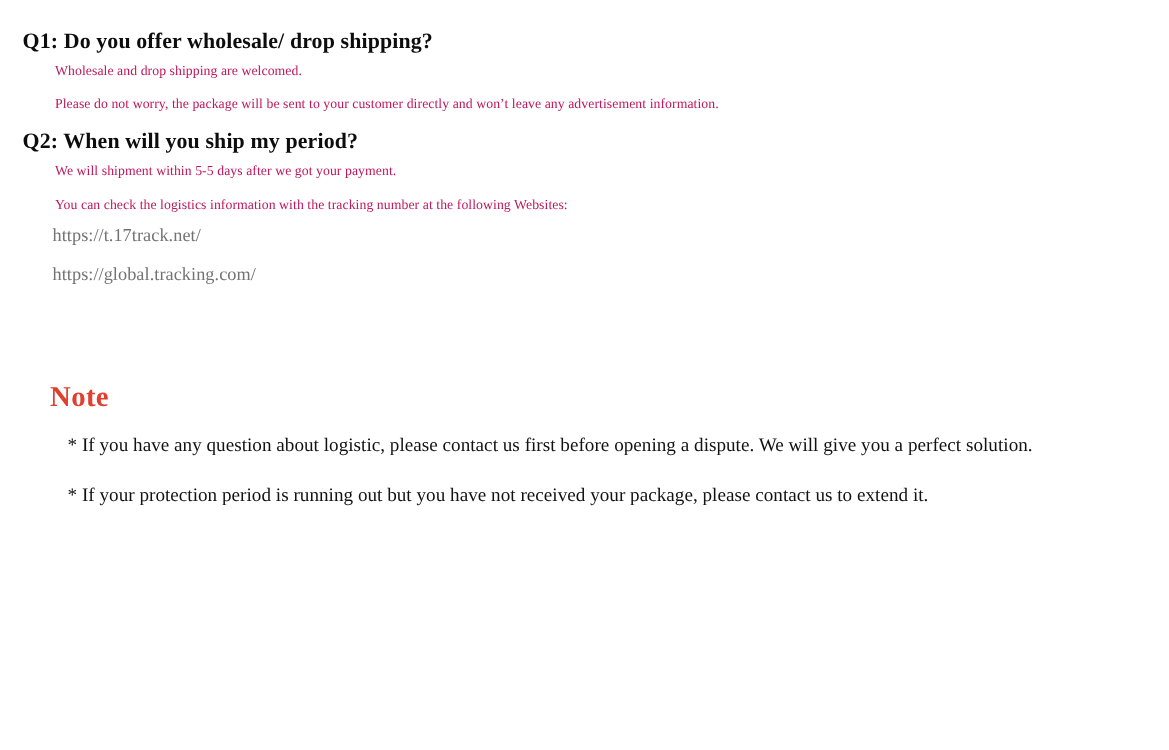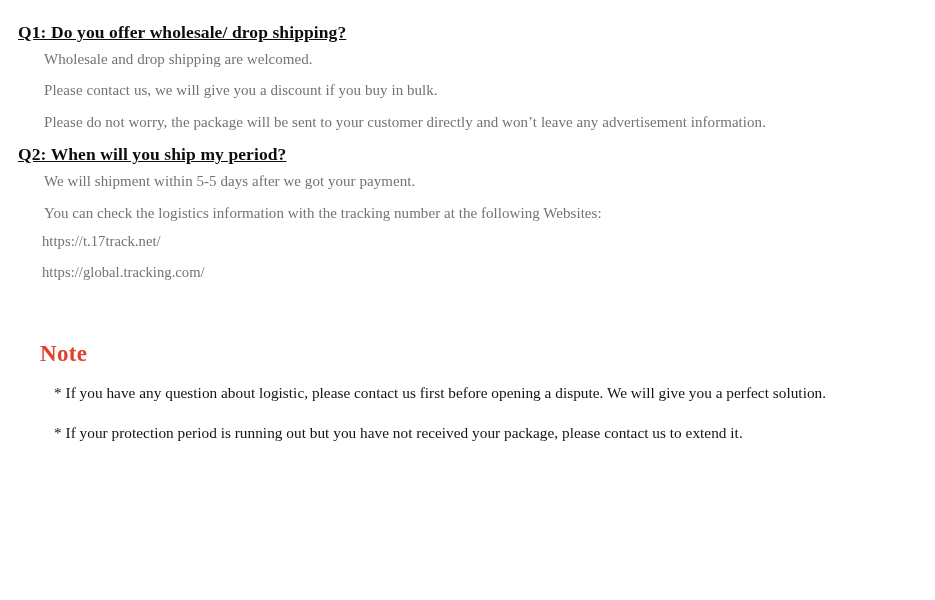--- a/index.html
+++ b/index.html
@@ -25,25 +25,24 @@
     margin-bottom: 2px;
   }
   .question {
     font-size: 17.5px;
     font-weight: bold;
     color: #0d0d0d;
     letter-spacing: 0.1px;
     margin: 0 0 0 0;
     padding: 0 0 6px 0;
     line-height: 1.25;
-    text-decoration: underline;
   }
   .answer {
-    font-size: 15px;
-    color: #737373;
+    font-size: 11px;
+    color: #be185d;
     line-height: 1.3;
     padding: 0 0 12px 26px;
     letter-spacing: 0.05px;
   }
   .answer.tight {
     padding-bottom: 10px;
   }
   .q1 { padding-top: 0; }
   .link {
     display: block;
@@ -54,21 +53,21 @@
     letter-spacing: 0.05px;
   }
   .link:last-of-type {
     padding-bottom: 0;
   }
   .note-title {
     font-size: 23px;
     font-weight: bold;
     color: #e0402f;
     padding: 0 0 0 22px;
-    margin-top: 60px;
+    margin-top: 76px;
     letter-spacing: 0.3px;
   }
   .note-line {
     font-size: 15.3px;
     color: #121212;
     line-height: 1.3;
     padding: 16px 0 0 4px;
     letter-spacing: 0.02px;
     margin-left: 32px;
   }
@@ -77,21 +76,20 @@
   }
 </style>
 </head>
 <body>
 
 <div class="page">
 
   <div class="qa-block">
     <div class="question q1">Q1: Do you offer wholesale/ drop shipping?</div>
     <div class="answer">Wholesale and drop shipping are welcomed.</div>
-    <div class="answer">Please contact us, we will give you a discount if you buy in bulk.</div>
     <div class="answer tight">Please do not worry, the package will be sent to your customer directly and won’t leave any advertisement information.</div>
   </div>
 
   <div class="qa-block">
     <div class="question">Q2: When will you ship my period?</div>
     <div class="answer tight">We will shipment within 5-5 days after we got your payment.</div>
   </div>
 
   <div class="qa-block">
     <div class="answer tight">You can check the logistics information with the tracking number at the following Websites:</div>

